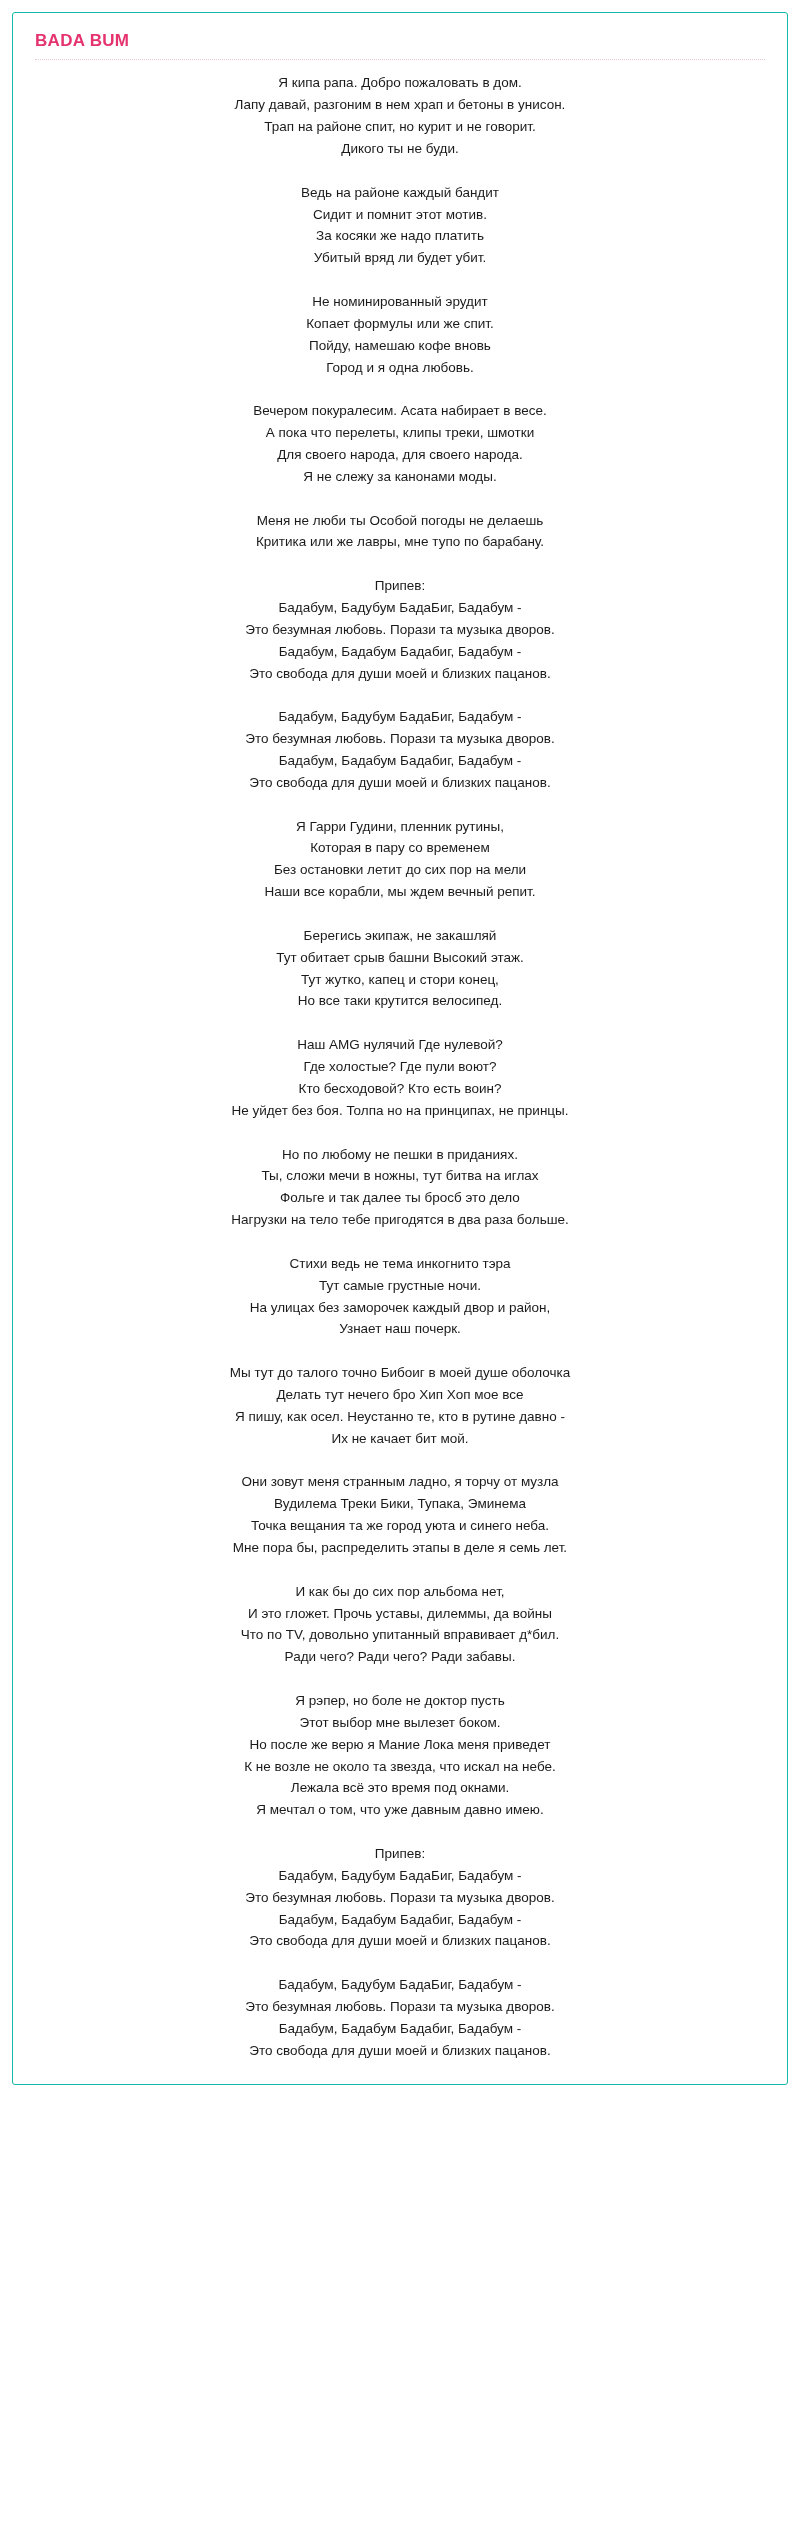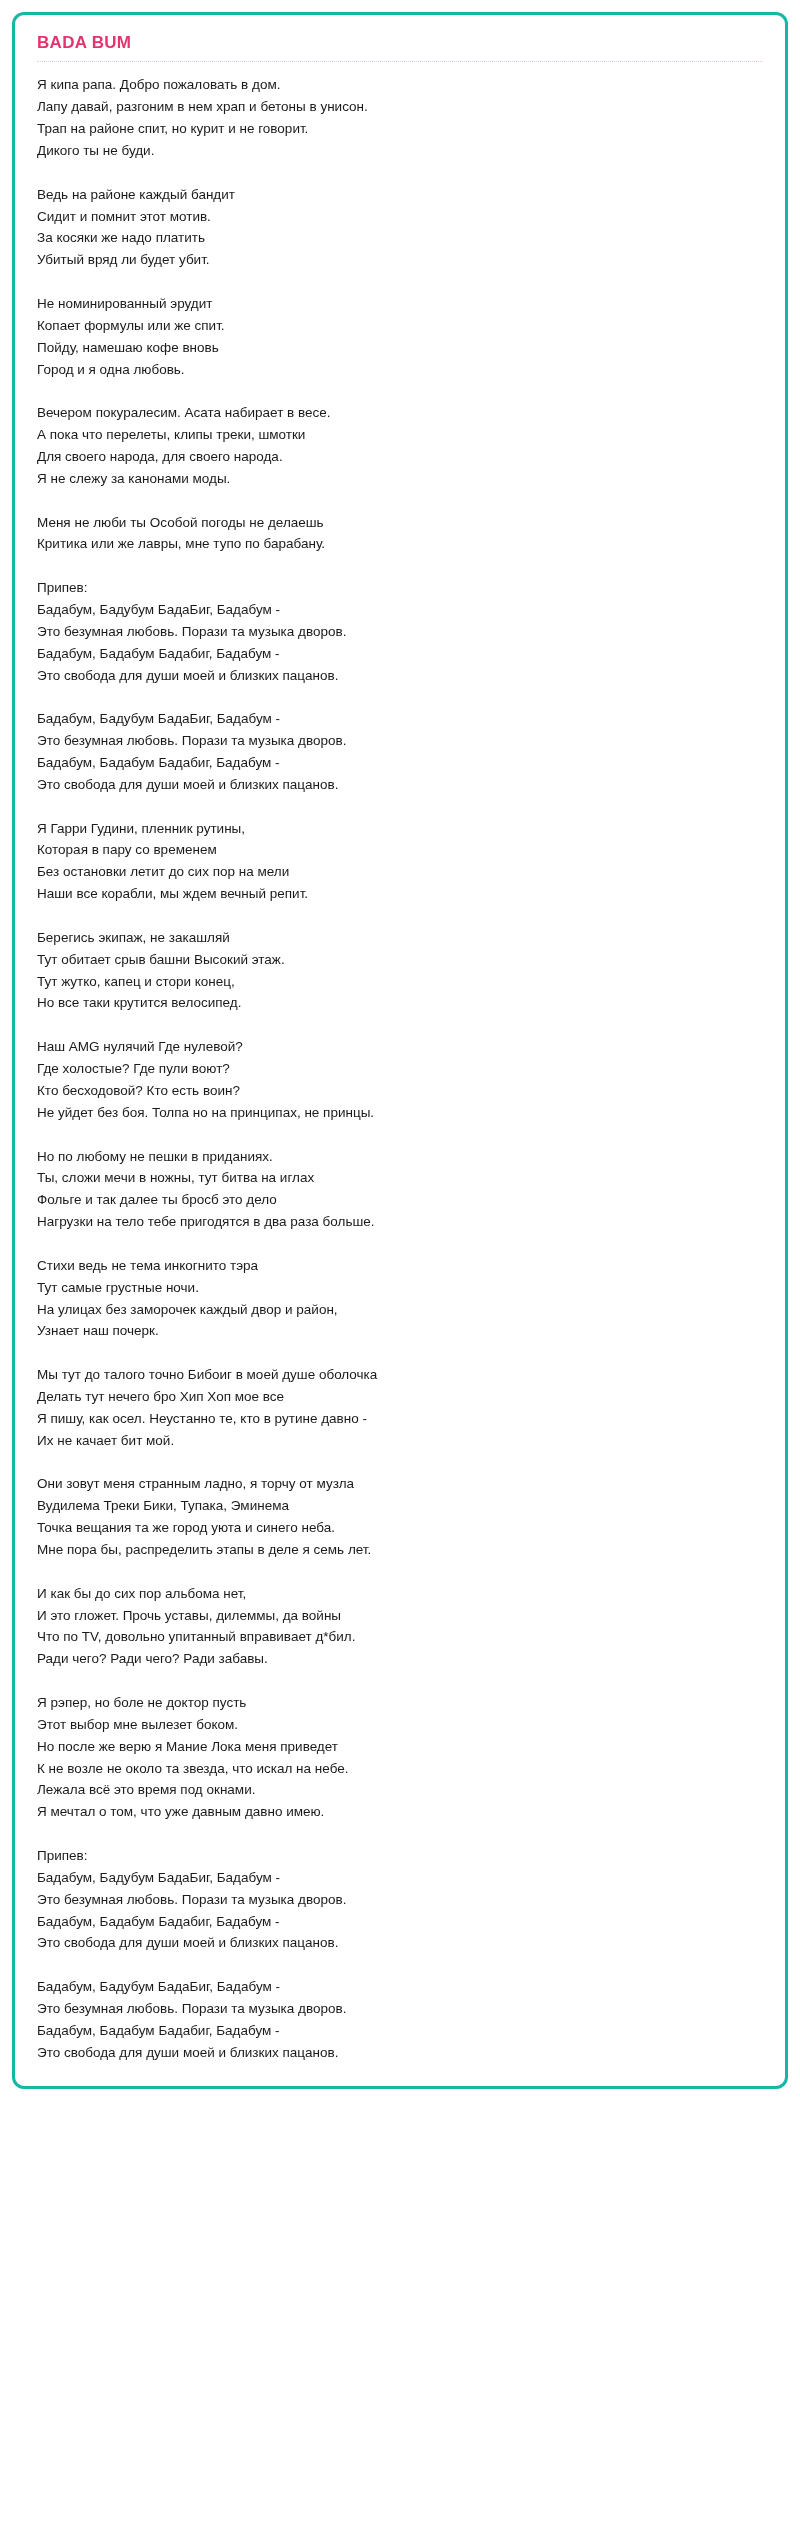--- a/index.html
+++ b/index.html
@@ -13,22 +13,22 @@
     color: #222222;
   }
   .page {
     width: 800px;
     min-height: 2522px;
     box-sizing: border-box;
     padding: 12px 12px 12px 12px;
     background: #ffffff;
   }
   .card {
-    border: 3px solid #14b8a6;
-    border-radius: 12px;
+    border: 1px solid #14b8a6;
+    border-radius: 3px;
     box-sizing: border-box;
     padding: 16px 22px 22px 22px;
     background: #ffffff;
   }
   .song-title {
     font-size: 17px;
     font-weight: bold;
     color: #e5336e;
     letter-spacing: 0.3px;
     margin: 2px 0 6px 0;
@@ -51,20 +51,21 @@
     height: 0;
   }
   .lyrics {
     font-size: 13.5px;
     line-height: 1.62;
     color: #1b1b1b;
     white-space: pre-wrap;
     word-wrap: break-word;
     margin: 0;
     font-family: "Liberation Sans", sans-serif;
+    text-align: center;
   }
 </style>
 </head>
 <body>
 
 <div class="page">
   <div class="card">
     <h1 class="song-title">BADA BUM</h1>
     <hr class="divider">
     <div class="lyrics">Я кипа рапа. Добро пожаловать в дом.

